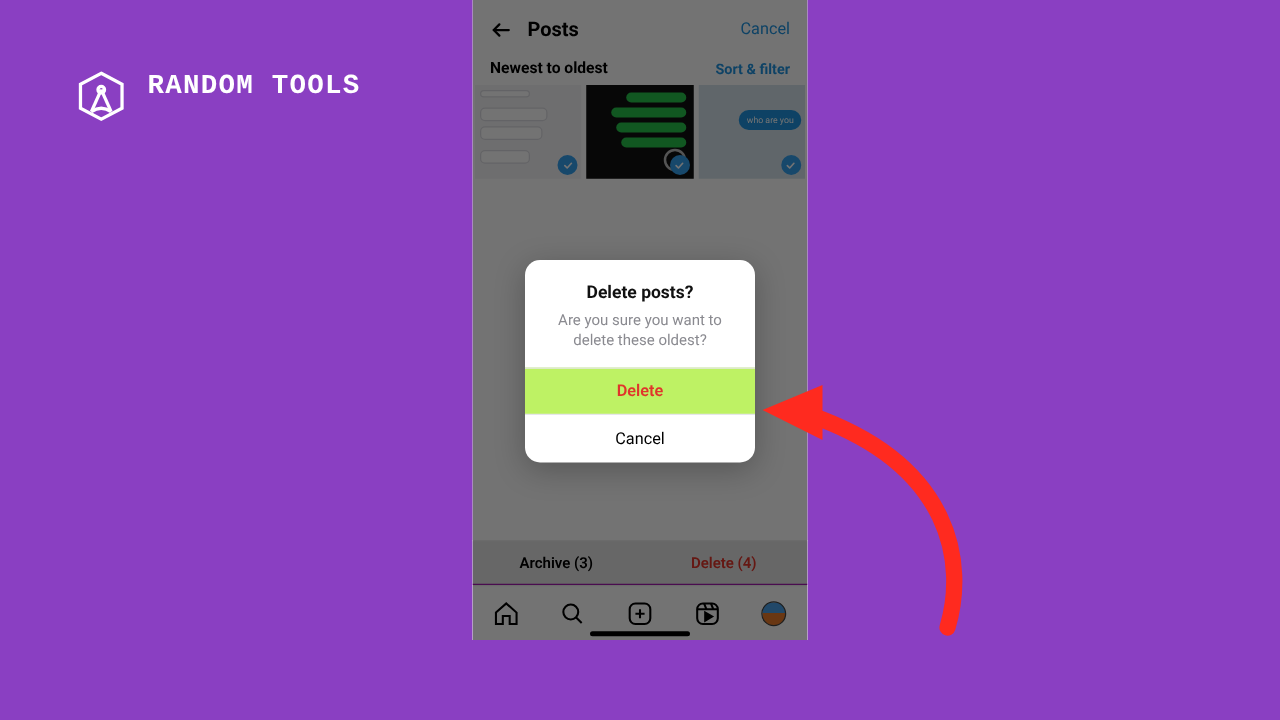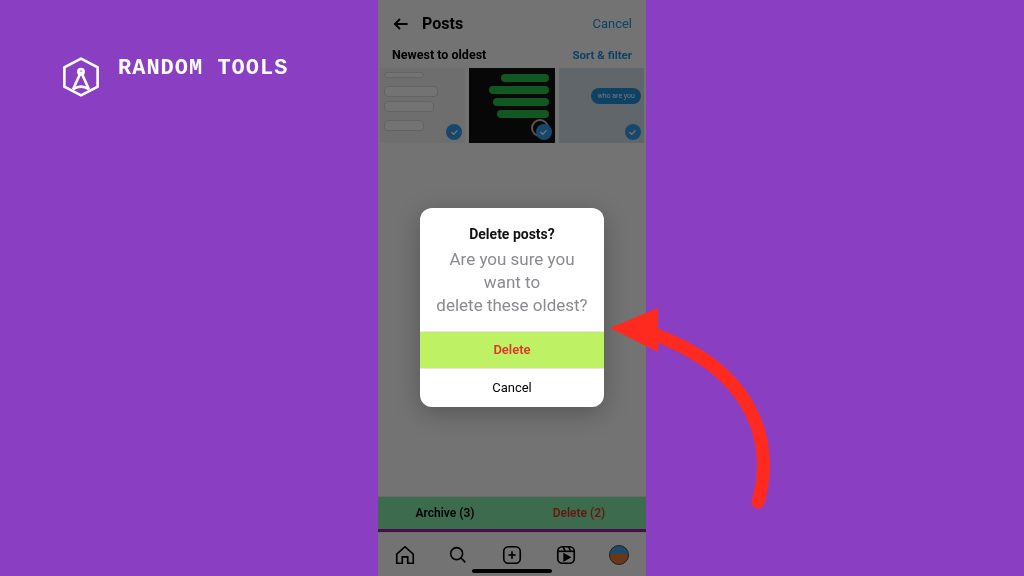--- a/index.html
+++ b/index.html
@@ -32,21 +32,21 @@
     font-size: 22px;
     letter-spacing: 1px;
   }
 
   
   .phone {
     position: absolute;
     left: 378px;
     top: 0;
     width: 268px;
-    height: 576px;
+    height: 512px;
     background: #fff;
     overflow: hidden;
   }
 
   
   .scrim {
     position: absolute;
     inset: 0;
     background: rgba(0,0,0,0.55);
     z-index: 20;
@@ -145,25 +145,25 @@
   .t3 { background: #d6e3ea; }
   .t3 .blue { position:absolute; right:3px; top:20px; background:#1f93e0; color:#fff; font-size:7px; padding:4px 6px; border-radius:8px; }
 
   
   .p-action {
     position: absolute;
     bottom: 44px;
     left: 0;
     right: 0;
     height: 36px;
-    background: #86efac;
+    background: #e5e5e5;
     display: flex;
     z-index: 10;
     border-top: 1px solid #eee;
-    border-bottom: 3px solid #a21caf;
+    border-bottom: 1px solid #a21caf;
   }
   .p-action .half {
     flex: 1;
     display: flex;
     align-items: center;
     justify-content: center;
     font-size: 12px;
     font-weight: 600;
   }
   .p-action .archive { color:#000; }
@@ -209,21 +209,21 @@
     transform: translateX(-50%);
     width: 184px;
     background: #fff;
     border-radius: 12px;
     z-index: 30;
     overflow: hidden;
     box-shadow: 0 6px 24px rgba(0,0,0,0.25);
   }
   .alert .a-body { padding: 18px 12px 14px; text-align: center; }
   .alert .a-title { font-weight: 700; font-size: 14px; color: #111; margin-bottom: 6px; }
-  .alert .a-msg { font-size: 17px; color: #8a8a90; line-height: 1.35; }
+  .alert .a-msg { font-size: 12px; color: #8a8a90; line-height: 1.35; }
   .alert .a-btn {
     height: 38px;
     display:flex; align-items:center; justify-content:center;
     font-size: 13px;
     cursor: pointer;
   }
   .alert .a-delete { color:#e0352b; font-weight:600; background:#bef264; border-top:1px solid #e6e6ea; border-bottom:1px solid #e6e6ea; }
   .alert .a-cancel { color:#000; }
 
   
@@ -298,21 +298,21 @@
       <div class="check">
         <svg viewBox="0 0 24 24" fill="none" stroke="#fff" stroke-width="3.5" stroke-linecap="round" stroke-linejoin="round">
             <polyline points="5,12 10,17 19,7"></polyline>
           </svg>
       </div>
     </div>
   </div>
 
   <div class="p-action">
     <div class="half archive">Archive (3)</div>
-    <div class="half delete">Delete (2)</div>
+    <div class="half delete">Delete (4)</div>
   </div>
 
   <div class="p-nav">
     <div class="ico">
       <svg viewBox="0 0 24 24" width="22" height="22" fill="none" stroke="#000" stroke-width="1.8">
           <path d="M3 11 L12 3 L21 11 V21 H15 V14 H9 V21 H3 Z"></path>
         </svg>
     </div>
     <div class="ico">
       <svg viewBox="0 0 24 24" width="22" height="22" fill="none" stroke="#000" stroke-width="1.8">

